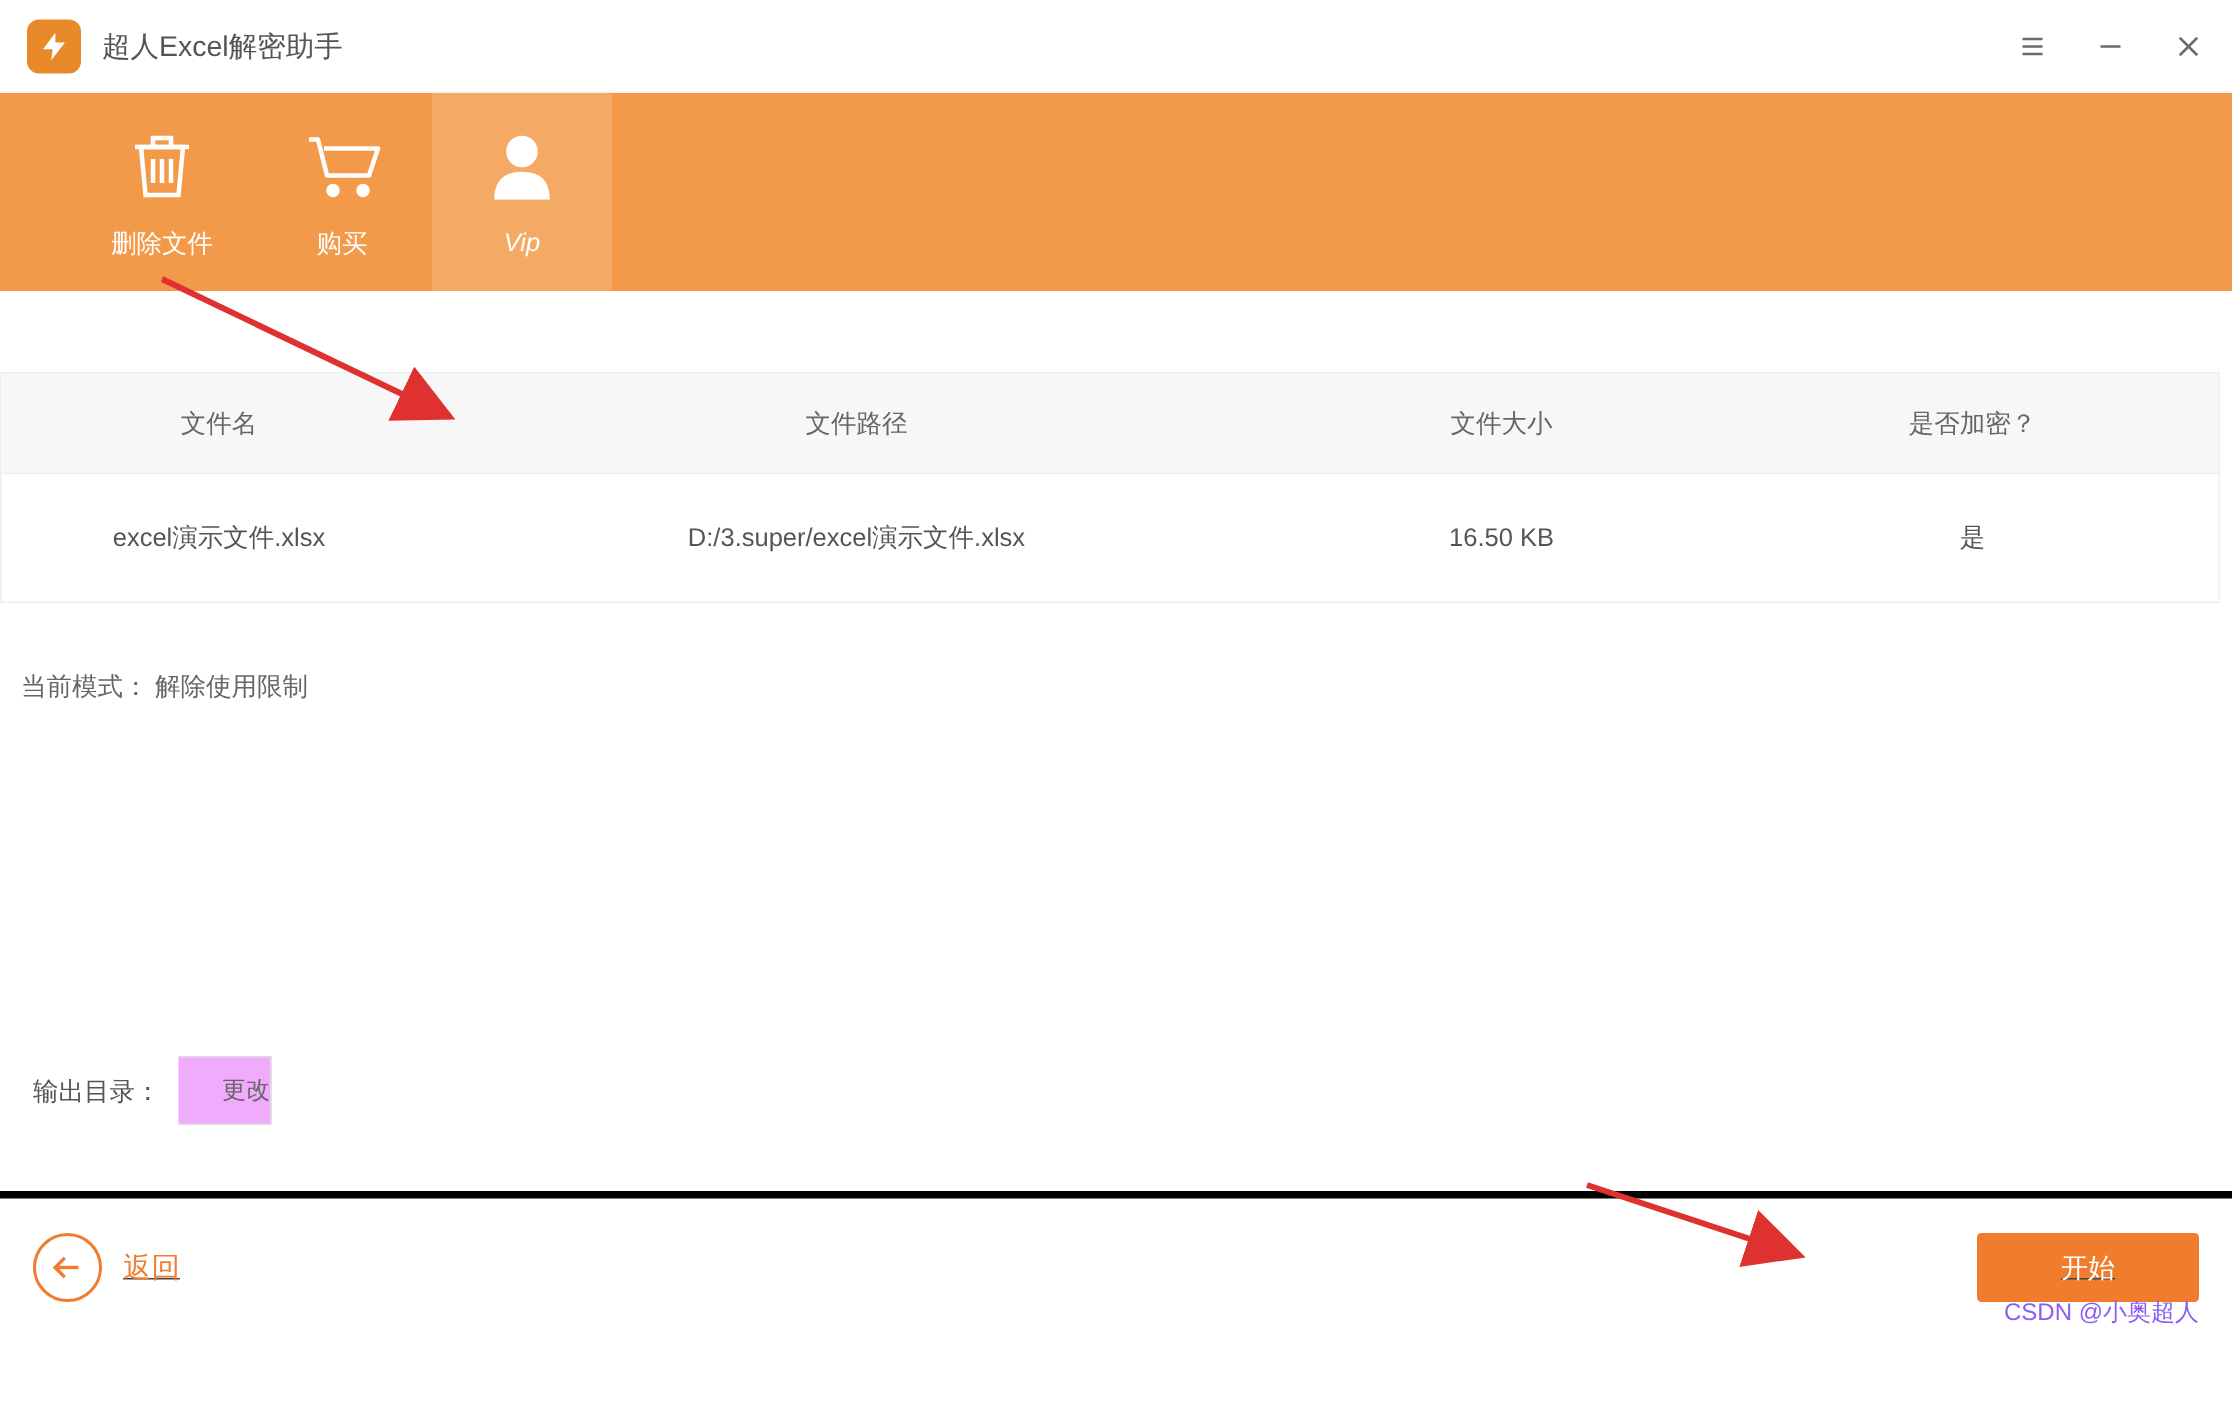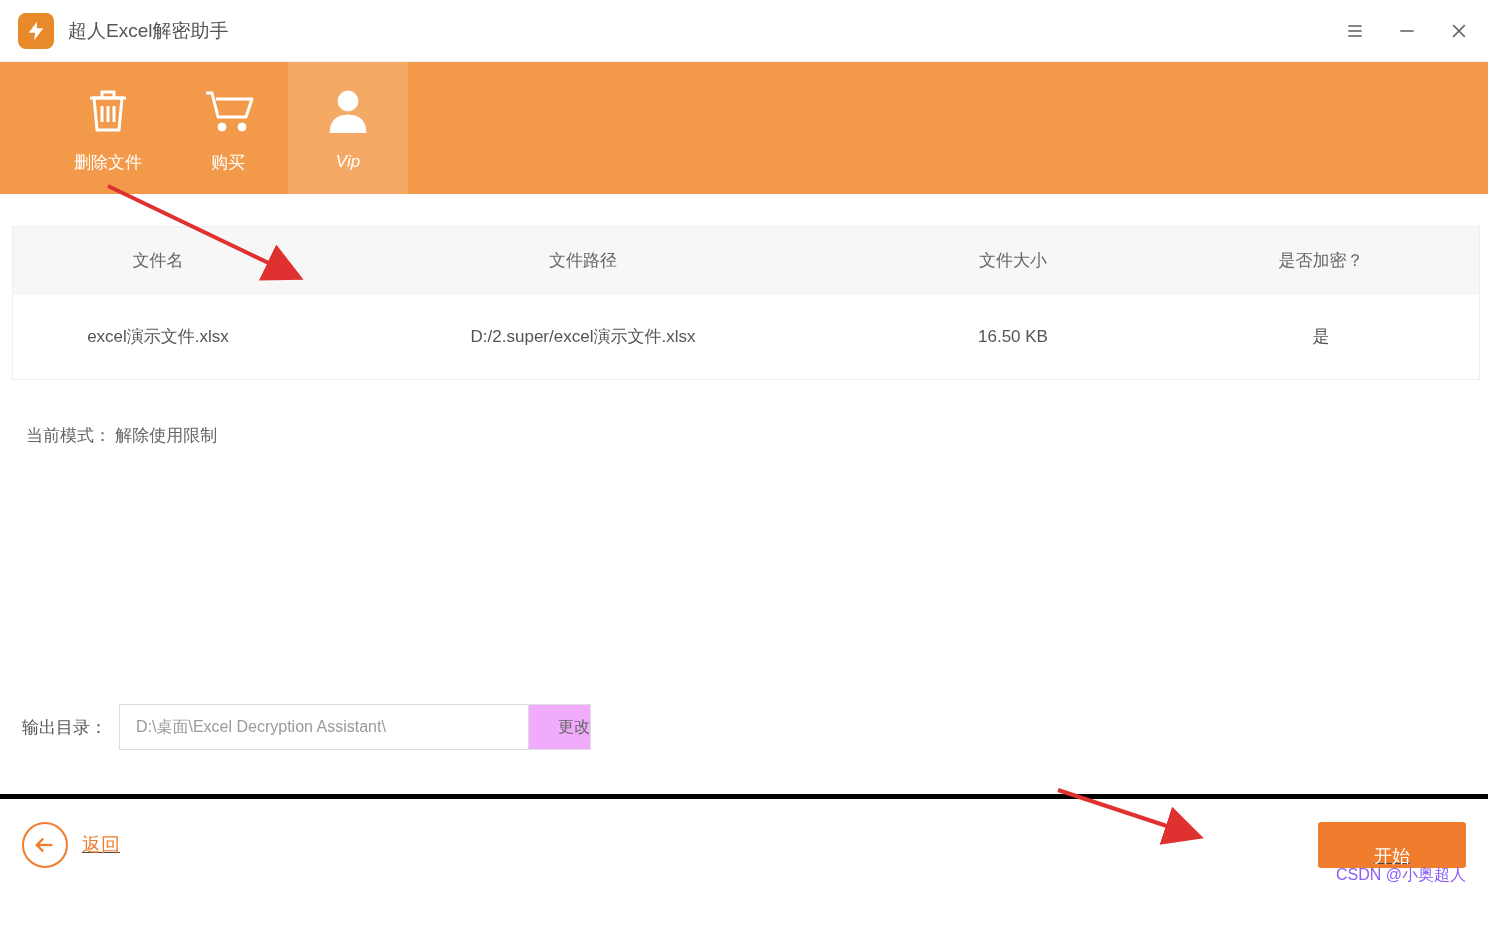--- a/index.html
+++ b/index.html
@@ -55,21 +55,22 @@
   }
   .tool-btn .icon-box {
     height: 54px; display:flex; align-items:center; justify-content:center;
     margin-bottom: 14px;
   }
   .tool-btn svg { fill:#fff; stroke:#fff; }
   .tool-btn.vip { background: rgba(255,255,255,0.15); font-style: italic; }
 
   
   .main {
-    padding: 32px 8px 0 12px;
+    padding: 32px 8px 0 0;
+    margin-top: 22px;
   }
   .table-wrap {
     border: 1px solid #eee;
   }
   .table-head, .table-row {
     display: grid;
     grid-template-columns: 290px 560px 300px 1fr;
     align-items: center;
     text-align: center;
   }
@@ -134,21 +135,21 @@
   .back-circle {
     width:46px; height:46px; border:2px solid #f07c2e; border-radius:50%;
     display:flex; align-items:center; justify-content:center;
   }
   .back-circle svg { width:22px; height:22px; stroke:#f07c2e; stroke-width:2.5; fill:none; }
   .start-btn {
     margin-left:auto;
     width:148px; height:46px;
     background:#f07c2e; color:#fff;
     font-size:18px;
-    display:flex; align-items:flex-end; justify-content:center;
+    display:flex; align-items:center; justify-content:center;
     border-radius:3px;
     cursor:pointer;
   }
 
   
   .arrow { position:absolute; pointer-events:none; }
   .arrow svg { overflow:visible; }
 
   .watermark {
     position:absolute; right:22px; bottom:64px;
@@ -225,33 +226,30 @@
 <div class="main">
   <div class="table-wrap">
     <div class="table-head">
       <div>文件名</div>
       <div>文件路径</div>
       <div>文件大小</div>
       <div>是否加密？</div>
     </div>
     <div class="table-row">
       <div>excel演示文件.xlsx</div>
-      <div>D:/2.super/excel演示文件.xlsx</div>
+      <div>D:/3.super/excel演示文件.xlsx</div>
       <div>16.50 KB</div>
       <div>是</div>
     </div>
   </div>
   <div class="mode-line">当前模式： 解除使用限制</div>
 </div>
 
 <div class="output-row">
   <div class="lbl">输出目录：</div>
-  <div class="output-input">
-    <span>D:\桌面\Excel Decryption Assistant\</span>
-  </div>
   <div class="change-btn">
     <span>更改</span>
   </div>
 </div>
 
 <div class="footer">
   <div class="back-btn">
     <div class="back-circle">
       <svg viewBox="0 0 24 24">
           <line x1="20" y1="12" x2="4" y2="12"></line>

